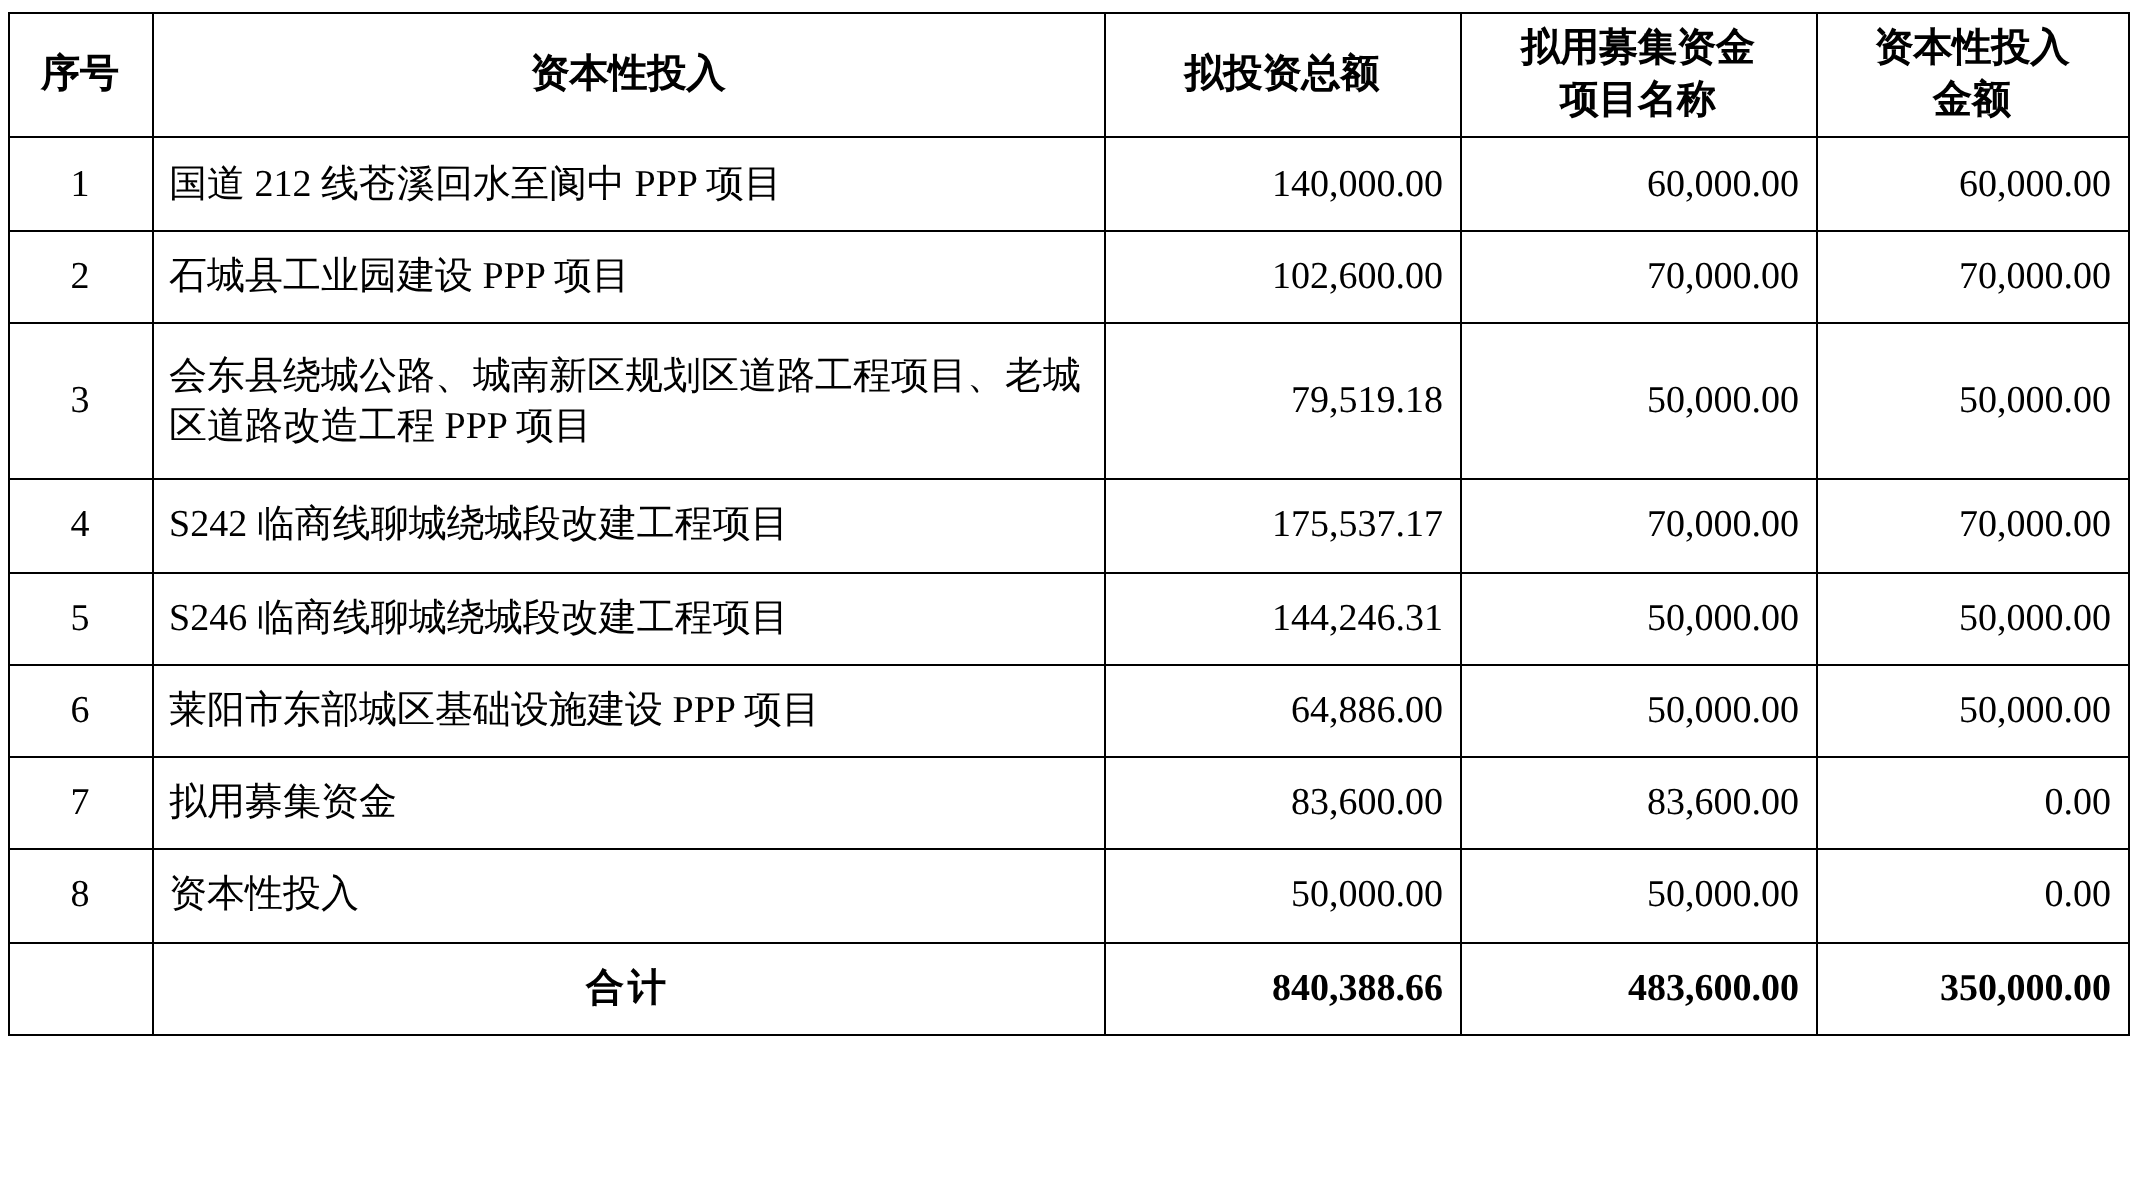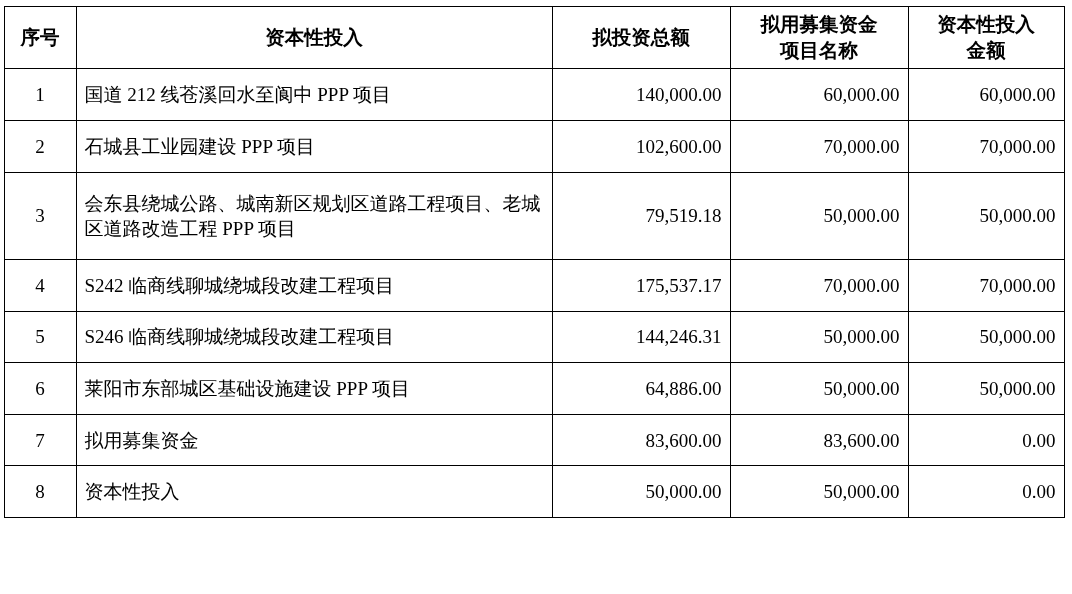--- a/index.html
+++ b/index.html
@@ -144,15 +144,22 @@
         <td class="num">83,600.00</td>
         <td class="num">0.00</td>
       </tr>
       <tr>
         <td class="idx">8</td>
         <td class="name">资本性投入</td>
         <td class="num">50,000.00</td>
         <td class="num">50,000.00</td>
         <td class="num">0.00</td>
       </tr>
+      <tr class="total-row">
+        <td class="blank-cell"></td>
+        <td class="total-label">合计</td>
+        <td class="num">840,388.66</td>
+        <td class="num">483,600.00</td>
+        <td class="num">350,000.00</td>
+      </tr>
     </tbody>
   </table>
 </div>
 
 </body></html>

